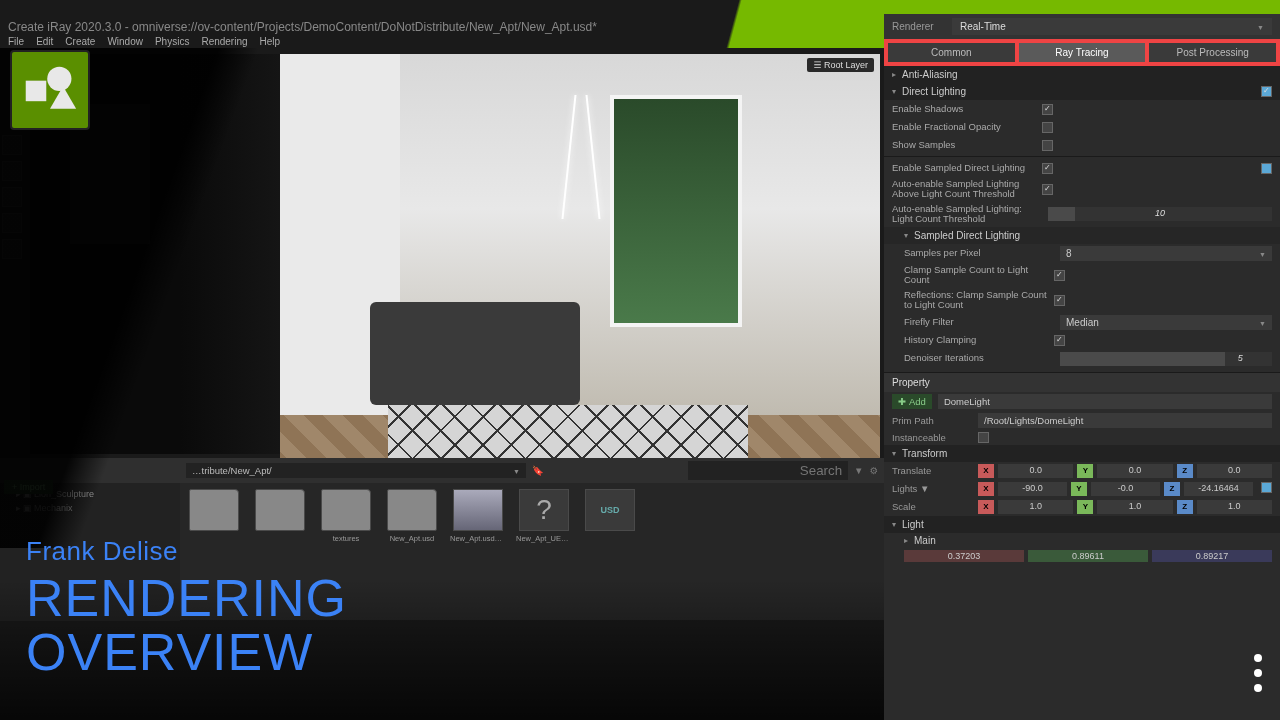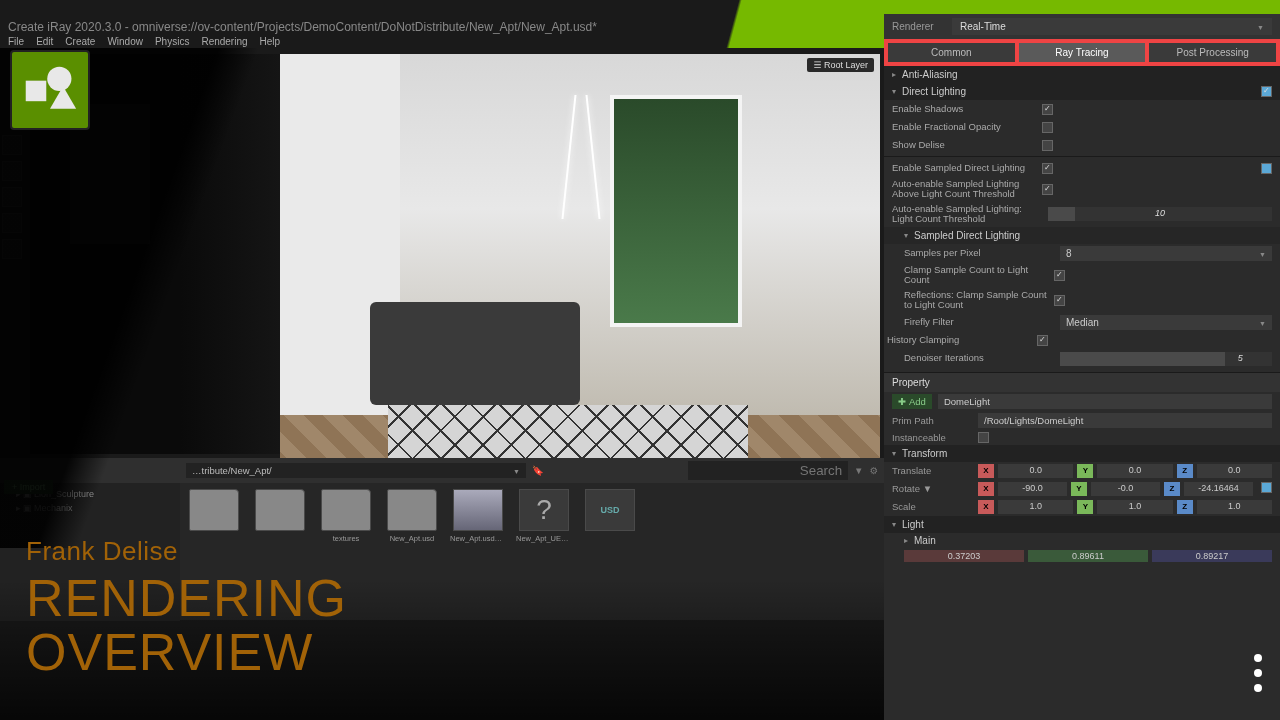--- a/index.html
+++ b/index.html
@@ -82,21 +82,21 @@
 .cb-tree { width:180px; background:#222; padding:4px; font-size:9px; color:#999; }
 .cb-tree .item { padding:2px 2px 2px 12px; }
 .cb-files { flex:1; display:flex; gap:10px; padding:6px; align-items:flex-start; }
 .cb-file { width:56px; display:flex; flex-direction:column; align-items:center; gap:3px; }
 .cb-file .thumb { width:50px; height:42px; background:#3a3a3a; border:1px solid #4a4a4a; display:flex; align-items:center; justify-content:center; }
 .cb-file .thumb.folder { background:#888; border-radius:2px 4px 2px 2px; }
 .cb-file .fname { font-size:7.5px; color:#999; text-align:center; width:56px; overflow:hidden; white-space:nowrap; text-overflow:ellipsis; line-height:1.2; }
 .import-btn { position:absolute; top:22px; left:4px; background:#2a4a2a; padding:2px 8px; font-size:9px; color:#8c8; }
 
 
-.ov-text { position:absolute; left:26px; bottom:40px; z-index:20; color:#a16207; }
+.ov-text { position:absolute; left:26px; bottom:40px; z-index:20; color:#3b82f6; }
 .ov-author { font-size:26px; font-weight:300; letter-spacing:0.5px; margin-bottom:4px; }
 .ov-title { font-size:52px; font-weight:400; letter-spacing:1px; line-height:1.05; }
 
 .kebab { position:absolute; right:18px; bottom:28px; z-index:20; display:flex; flex-direction:column; gap:7px; }
 .kebab span { width:8px; height:8px; background:#fff; border-radius:50%; }
 
 .tri-down::after{content:'▼'; font-size:7px; color:#888;}
 .fader { position:absolute; bottom:0; left:0; right:396px; height:140px; background:linear-gradient(0deg, rgba(0,0,0,0.75), transparent); z-index:15; pointer-events:none;}
 </style>
 </head>
@@ -183,21 +183,21 @@
 
   <div class="row">
       <div class="row-label">Enable Shadows</div>
       <span class="chk on"></span>
     </div>
   <div class="row">
       <div class="row-label">Enable Fractional Opacity</div>
       <span class="chk"></span>
     </div>
   <div class="row">
-      <div class="row-label">Show Delise</div>
+      <div class="row-label">Show Samples</div>
       <span class="chk"></span>
     </div>
   <div style="height:1px;background:#1a1a1a;margin:2px 0"></div>
   <div class="row">
       <div class="row-label">Enable Sampled Direct Lighting</div>
       <span class="chk on"></span>
       <span style="margin-left:auto" class="chk blue"></span>
     </div>
   <div class="row">
       <div class="row-label">Auto-enable Sampled Lighting Above Light Count Threshold</div>
@@ -232,21 +232,21 @@
       <div class="row-label">Reflections: Clamp Sample Count to Light Count</div>
       <span class="chk on"></span>
     </div>
   <div class="row" style="padding-left:20px">
       <div class="row-label">Firefly Filter</div>
       <div class="ctrl-select">
         <span>Median</span>
         <span class="tri-down"></span>
       </div>
     </div>
-  <div class="row" style="padding-left:3px">
+  <div class="row" style="padding-left:20px">
       <div class="row-label">History Clamping</div>
       <span class="chk on"></span>
     </div>
   <div class="row" style="padding-left:20px">
       <div class="row-label">Denoiser Iterations</div>
     <div class="ctrl-slider">
         <div class="track">
           <div class="fill" style="width:78%"></div>
           <div class="num" style="left:85%">5</div>
         </div>
@@ -280,21 +280,21 @@
       <div class="xform">
           <span class="axis ax-x">X</span>
           <span class="num">0.0</span>
           <span class="axis ax-y">Y</span>
           <span class="num">0.0</span>
           <span class="axis ax-z">Z</span>
           <span class="num">0.0</span>
         </div>
     </div>
     <div class="prop-row">
-        <div class="plbl">Rotate ▼</div>
+        <div class="plbl">Lights ▼</div>
       <div class="xform">
           <span class="axis ax-x">X</span>
           <span class="num">-90.0</span>
           <span class="axis ax-y">Y</span>
           <span class="num">-0.0</span>
           <span class="axis ax-z">Z</span>
           <span class="num">-24.16464</span>
           <span class="chk blue" style="margin-left:4px"></span>
         </div>
     </div>

